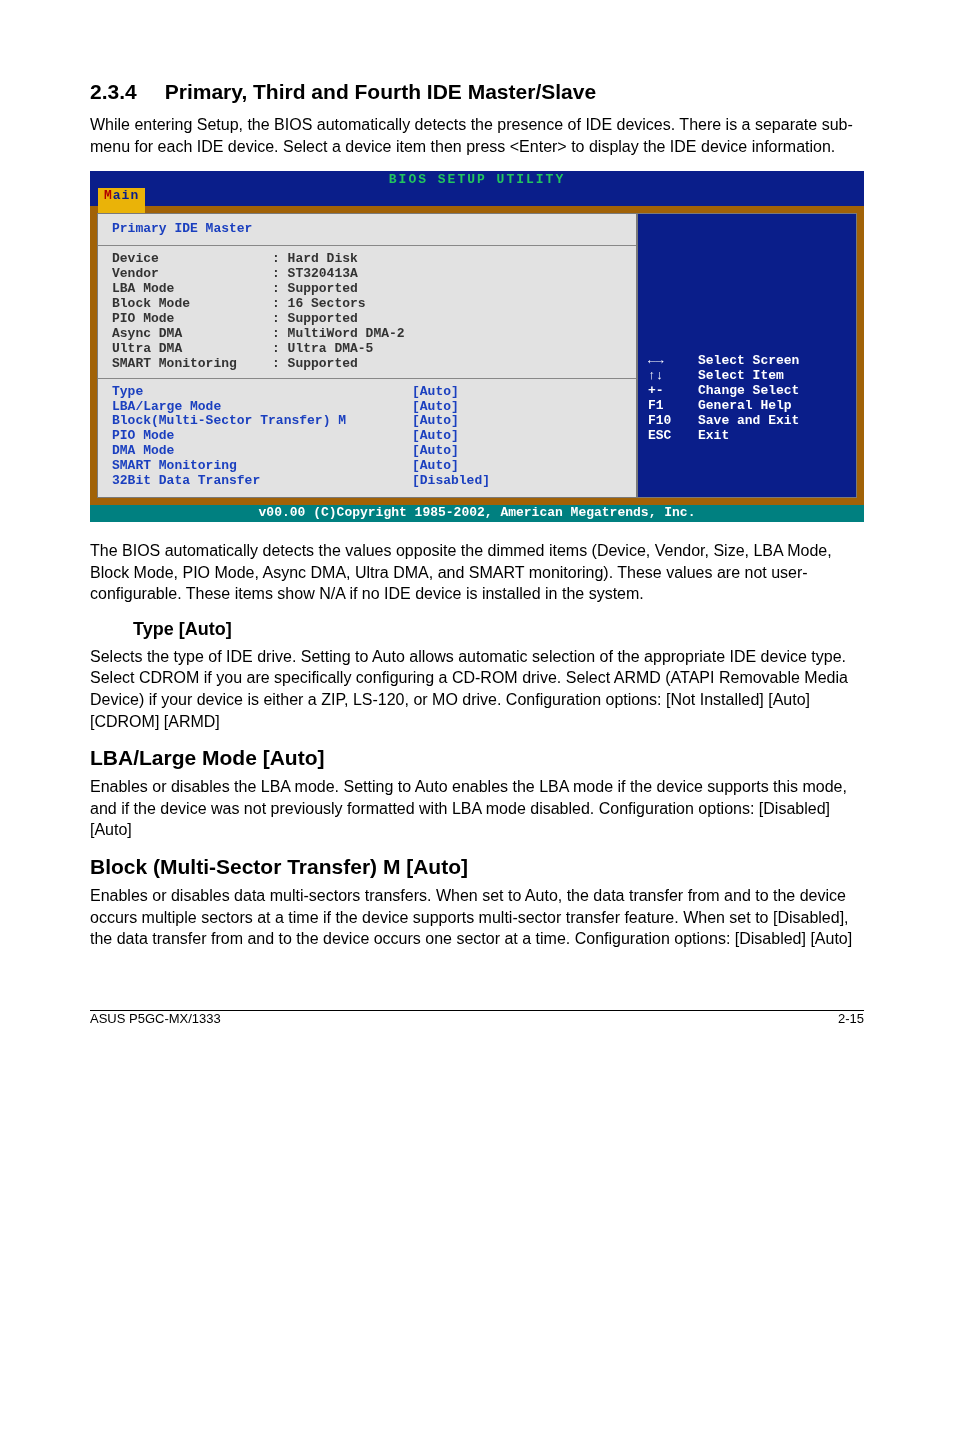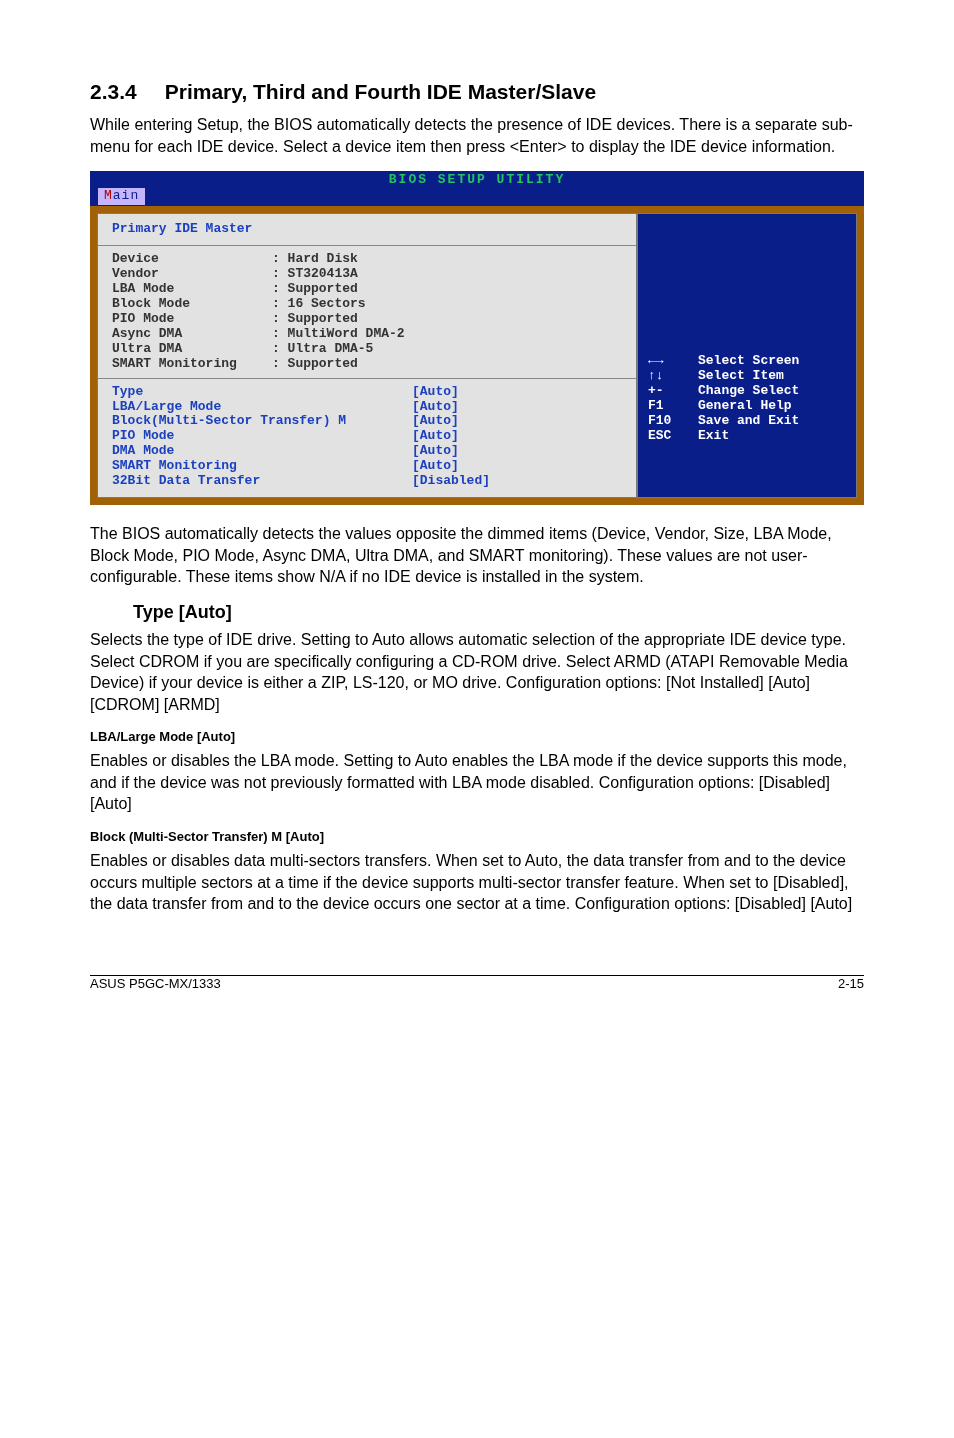--- a/index.html
+++ b/index.html
@@ -39,24 +39,24 @@
     padding: 2px 0 0 0;
     letter-spacing: 2px;
   }
   .bios-tab-row {
     background: #0a1e8a;
     padding: 0 0 2px 8px;
     height: 18px;
   }
   .bios-tab {
     display: inline-block;
-    background: #c4b5fd;
+    background: #eab308;
     color: #0a1e8a;
-    font-weight: normal;
-    padding: 1px 6px 1px 6px;
+    font-weight: bold;
+    padding: 1px 6px 10px 6px;
     letter-spacing: 1px;
   }
   .bios-tab .red { color:#b00000; }
   .bios-body {
     display: flex;
     background: #0a1e8a;
     border: 7px solid #a16207;
   }
   .bios-left {
     flex: 1;
@@ -101,21 +101,21 @@
   }
   h3.sub {
     font-weight: bold;
     font-size: 18px;
     margin-top: 14px;
     margin-bottom: 6px;
     margin-left: 43px;
   }
   h4.subsub {
     font-weight: bold;
-    font-size: 13px;
+    font-size: 21px;
     margin-top: 14px;
     margin-bottom: 6px;
   }
   .footer-line {
     border-top: 1px solid #000;
     margin-top: 60px;
     display:flex;
     justify-content: space-between;
     font-size: 13px;
   }
@@ -221,20 +221,21 @@
         <div class="help-item">
             <span class="sym">F10</span>
             <span>Save and Exit</span>
           </div>
         <div class="help-item">
             <span class="sym">ESC</span>
             <span>Exit</span>
           </div>
       </div>
     </div>
+    <div class="bios-footer">v00.00 (C)Copyright 1985-2002, American Megatrends, Inc.</div>
   </div>
 </div>
 
 <p class="body-para">The BIOS automatically detects the values opposite the dimmed items (Device, Vendor, Size, LBA Mode, Block Mode, PIO Mode, Async DMA, Ultra DMA, and SMART monitoring). These values are not user-configurable. These items show N/A if no IDE device is installed in the system.</p>
 
 <h3 class="sub">Type [Auto]</h3>
 <p class="body-para">Selects the type of IDE drive. Setting to Auto allows automatic selection of the appropriate IDE device type. Select CDROM if you are specifically configuring a CD-ROM drive. Select ARMD (ATAPI Removable Media Device) if your device is either a ZIP, LS-120, or MO drive. Configuration options: [Not Installed] [Auto] [CDROM] [ARMD]</p>
 
 <h4 class="subsub">LBA/Large Mode [Auto]</h4>
 <p class="body-para">Enables or disables the LBA mode. Setting to Auto enables the LBA mode if the device supports this mode, and if the device was not previously formatted with LBA mode disabled. Configuration options: [Disabled] [Auto]</p>

